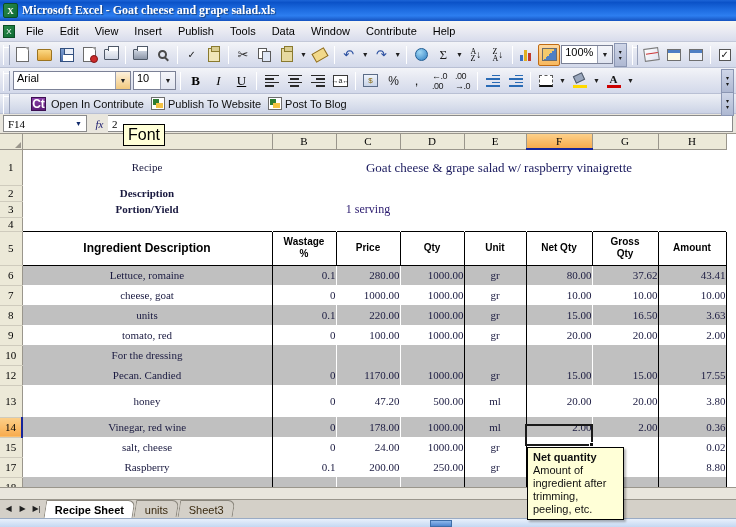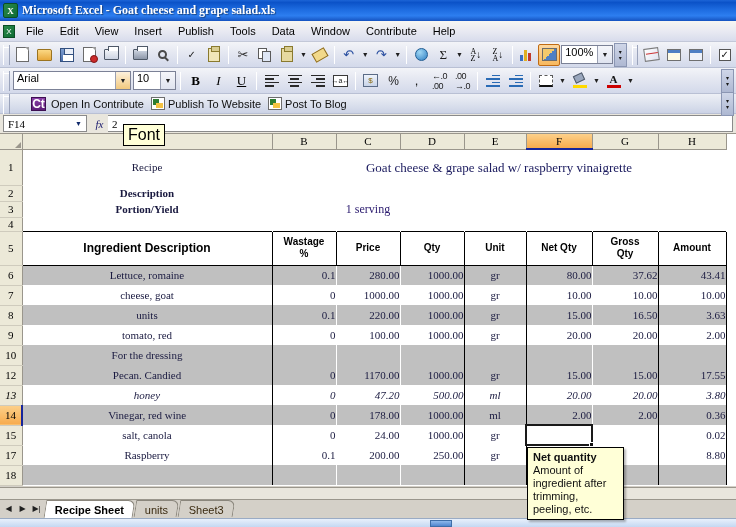--- a/index.html
+++ b/index.html
@@ -906,21 +906,21 @@
             <td class="rowhead">12</td>
             <td class="cell left vl vr shade">Pecan. Candied</td>
             <td class="cell right shade">0</td>
             <td class="cell right shade">1170.00</td>
             <td class="cell right vr shade">1000.00</td>
             <td class="cell left vr vl shade">gr</td>
             <td class="cell right vl shade">15.00</td>
             <td class="cell right vr shade">15.00</td>
             <td class="cell right vr shade">17.55</td>
           </tr>
-          <tr style="height: 20px; font-style: italic;">
+          <tr style="height: 32px;">
             <td class="rowhead">13</td>
             <td class="cell left vl vr">honey</td>
             <td class="cell right">0</td>
             <td class="cell right">47.20</td>
             <td class="cell right vr">500.00</td>
             <td class="cell left vr vl">ml</td>
             <td class="cell right vl">20.00</td>
             <td class="cell right vr">20.00</td>
             <td class="cell right vr">3.80</td>
           </tr>
@@ -930,21 +930,21 @@
             <td class="cell right shade">0</td>
             <td class="cell right shade">178.00</td>
             <td class="cell right vr shade">1000.00</td>
             <td class="cell left vr vl shade">ml</td>
             <td class="cell right vl shade">2.00</td>
             <td class="cell right vr shade">2.00</td>
             <td class="cell right vr shade">0.36</td>
           </tr>
           <tr style="height: 20px;">
             <td class="rowhead">15</td>
-            <td class="cell left vl vr">salt, canola</td>
+            <td class="cell left vl vr">salt, cheese</td>
             <td class="cell right">0</td>
             <td class="cell right">24.00</td>
             <td class="cell right vr">1000.00</td>
             <td class="cell left vr vl">gr</td>
             <td class="cell right vl"></td>
             <td class="cell right vr"></td>
             <td class="cell right vr">0.02</td>
           </tr>
           <tr style="height: 20px;">
             <td class="rowhead">17</td>

